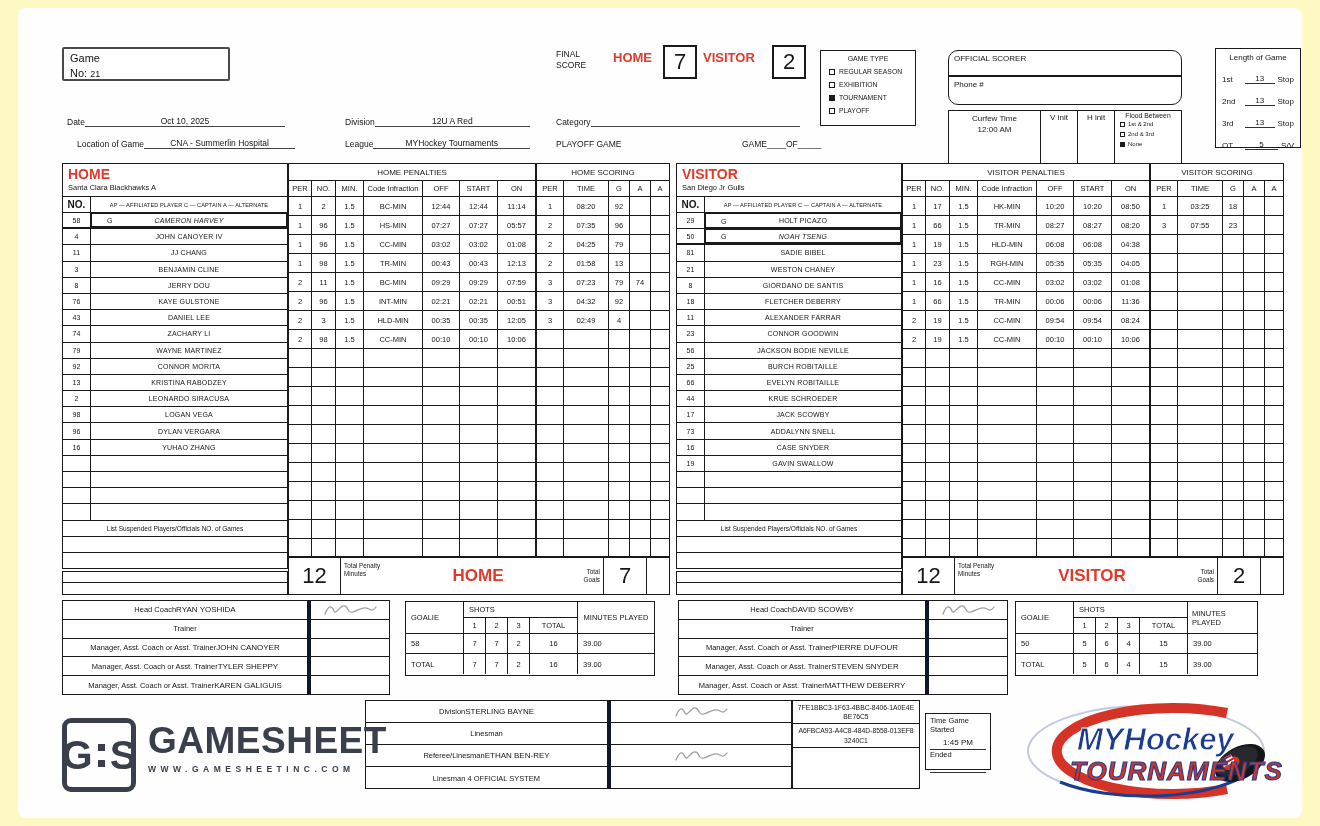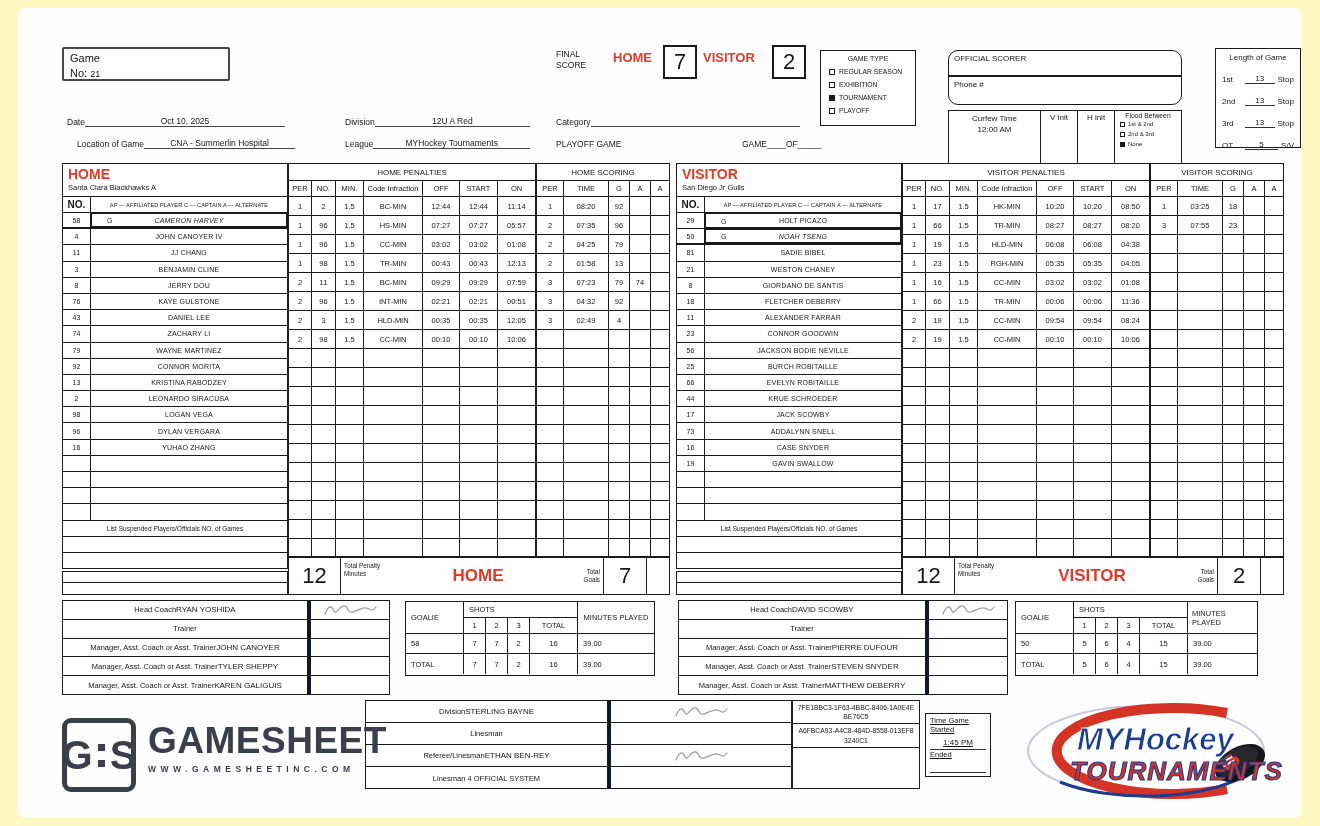--- a/index.html
+++ b/index.html
@@ -1347,21 +1347,21 @@
         </div>
         <div class="staff-sig"></div>
       </div>
     </div>
 
   <div class="abs thin codes" style="left:792px;top:700px;width:128px;height:89px;">
     <div class="code-cell">7FE1BBC3-1F63-4BBC-8406-1A0E4EBE76C5</div>
     <div class="code-cell">A6FBCA93-A4C8-484D-8558-013EF83240C1</div>
   </div>
 
-  <div class="abs thin timebox" style="left:925px;top:713px;width:66px;height:64px;text-decoration:underline;">
+  <div class="abs thin timebox" style="left:925px;top:713px;width:66px;height:57px;">
     <div>Time Game</div>
     <div>Started</div>
     <div class="tg-val">1:45 PM</div>
     <div>Ended</div>
     <div class="tg-end"></div>
   </div>
 
   <div class="abs gs-wrap" style="left:62px;top:718px;">
     <div class="gs-mono">
       <span class="ltr">G</span>

